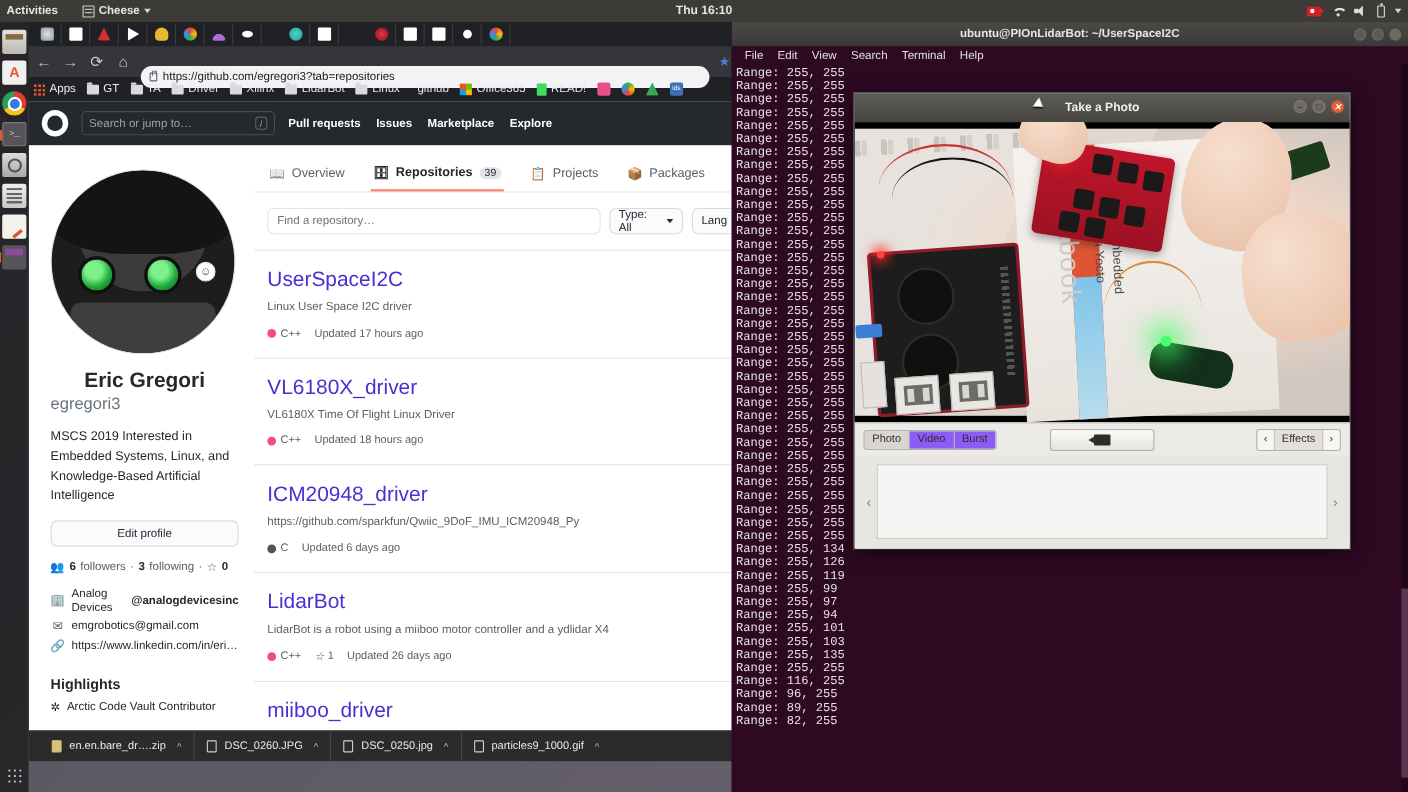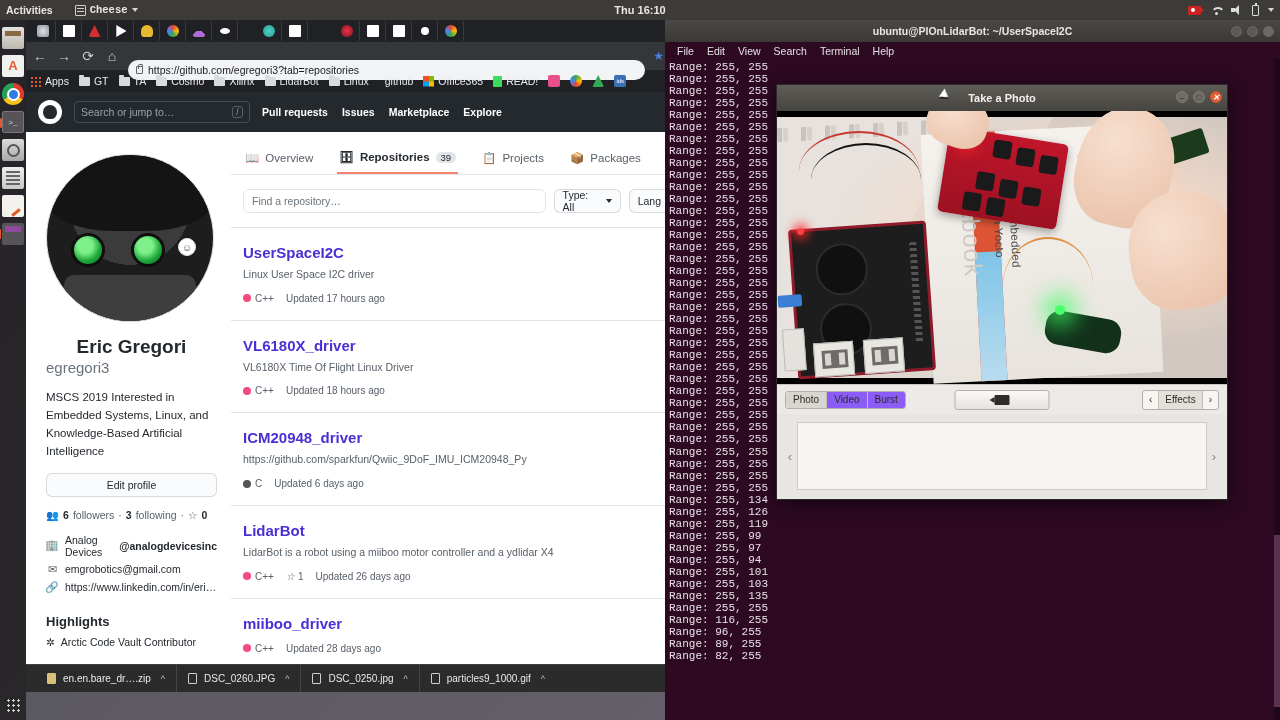--- a/index.html
+++ b/index.html
@@ -10,21 +10,21 @@
     background: #2b2b2b;
   }
   #screen { position: relative; width: 1280px; height: 720px; overflow: hidden;
             background: linear-gradient(135deg,#4a4a55 0%,#5d5a63 40%,#6b6470 100%); }
 
   
   .topbar { position:absolute; top:0; left:0; width:1280px; height:20px;
             background:#3c3b37; display:flex; align-items:center;
             font-size:11px; color:#e8e6e3; z-index:90; }
   .topbar .activities { margin-left:6px; font-weight:bold; font-size:10.5px; }
-  .topbar .appmenu { margin-left:22px; display:flex; align-items:center; gap:4px; font-weight:bold; font-size:10.5px;font-family:Liberation Mono, monospace;}
+  .topbar .appmenu { margin-left:22px; display:flex; align-items:center; gap:4px; font-weight:bold; font-size:10.5px;}
   .appmenu .appicon { width:11px; height:11px; border:1px solid #cfcdc9; border-radius:1px;
                       display:inline-block; position:relative; background:#3c3b37;}
   .appmenu .appicon::after{content:"";position:absolute;left:1px;right:1px;top:2px;height:1px;background:#cfcdc9;
                       box-shadow:0 3px 0 #cfcdc9;}
   .tri { width:0;height:0;border-left:3px solid transparent;border-right:3px solid transparent;
          border-top:4px solid #d8d6d2; display:inline-block; }
   .topbar .clock { position:absolute; left:50%; transform:translateX(-50%); font-size:11px; font-weight:bold;}
   .topbar .tray { position:absolute; right:6px; display:flex; align-items:center; gap:9px;}
   .rec-ico { width:13px;height:9px;background:#cc2222;border-radius:1px;position:relative;}
   .rec-ico::after{content:"";position:absolute;right:-3px;top:1px;border-top:3.5px solid transparent;
@@ -149,21 +149,21 @@
   .cnt { background:#e1e4e8;border-radius:9px;font-size:9.5px;padding:0 5px;color:#24292e;font-weight:500;}
   .filters { display:flex;gap:8px;padding:14px 0 14px 12px;align-items:center;}
   .findrepo { width:312px;height:24px;border:1px solid #e1e4e8;border-radius:6px;
               background:#fff;font-size:10.5px;color:#6a737d;display:flex;align-items:center;padding:0 8px;}
   .fbtn { height:24px;border:1px solid rgba(27,31,35,.15);border-radius:6px;background:#fafbfc;
           font-size:10.5px;color:#24292e;display:flex;align-items:center;gap:5px;padding:0 8px;}
   .caret { width:0;height:0;border-left:3.5px solid transparent;border-right:3.5px solid transparent;
            border-top:4px solid #24292e;}
   .repo { padding:16px 12px 16px 12px; border-top:1px solid #e1e4e8; }
   .repo:first-of-type{border-top:none;padding-top:2px;}
-  .repo-name { font-size:15px;font-weight:700;color:#4b2fd4; }
+  .repo-name { font-size:19px;font-weight:400;color:#4b2fd4; }
   .repo-desc { font-size:10.5px;color:#586069;margin-top:6px;line-height:1.4;}
   .repo-foot { margin-top:11px;display:flex;align-items:center;gap:12px;font-size:10px;color:#586069;}
   .lang { display:flex;align-items:center;gap:4px;}
   .dot { width:8px;height:8px;border-radius:50%;display:inline-block;}
   .stars { display:flex;align-items:center;gap:3px;}
 
   
   .shelf { position:absolute;left:0;bottom:0;width:644px;height:28px;background:#2b2b2b;
            border-top:1px solid #404040;display:flex;align-items:center;padding-left:10px;gap:0;}
   .dl { display:flex;align-items:center;gap:7px;padding:0 11px;height:28px;
@@ -393,21 +393,21 @@
       <div class="bm">
           <span class="folder"></span>
           <span>GT</span>
         </div>
       <div class="bm">
           <span class="folder"></span>
           <span>TA</span>
         </div>
       <div class="bm">
           <span class="folder"></span>
-          <span>Cosmo</span>
+          <span>Driver</span>
         </div>
       <div class="bm">
           <span class="folder"></span>
           <span>Xilinx</span>
         </div>
       <div class="bm">
           <span class="folder"></span>
           <span>LidarBot</span>
         </div>
       <div class="bm">

